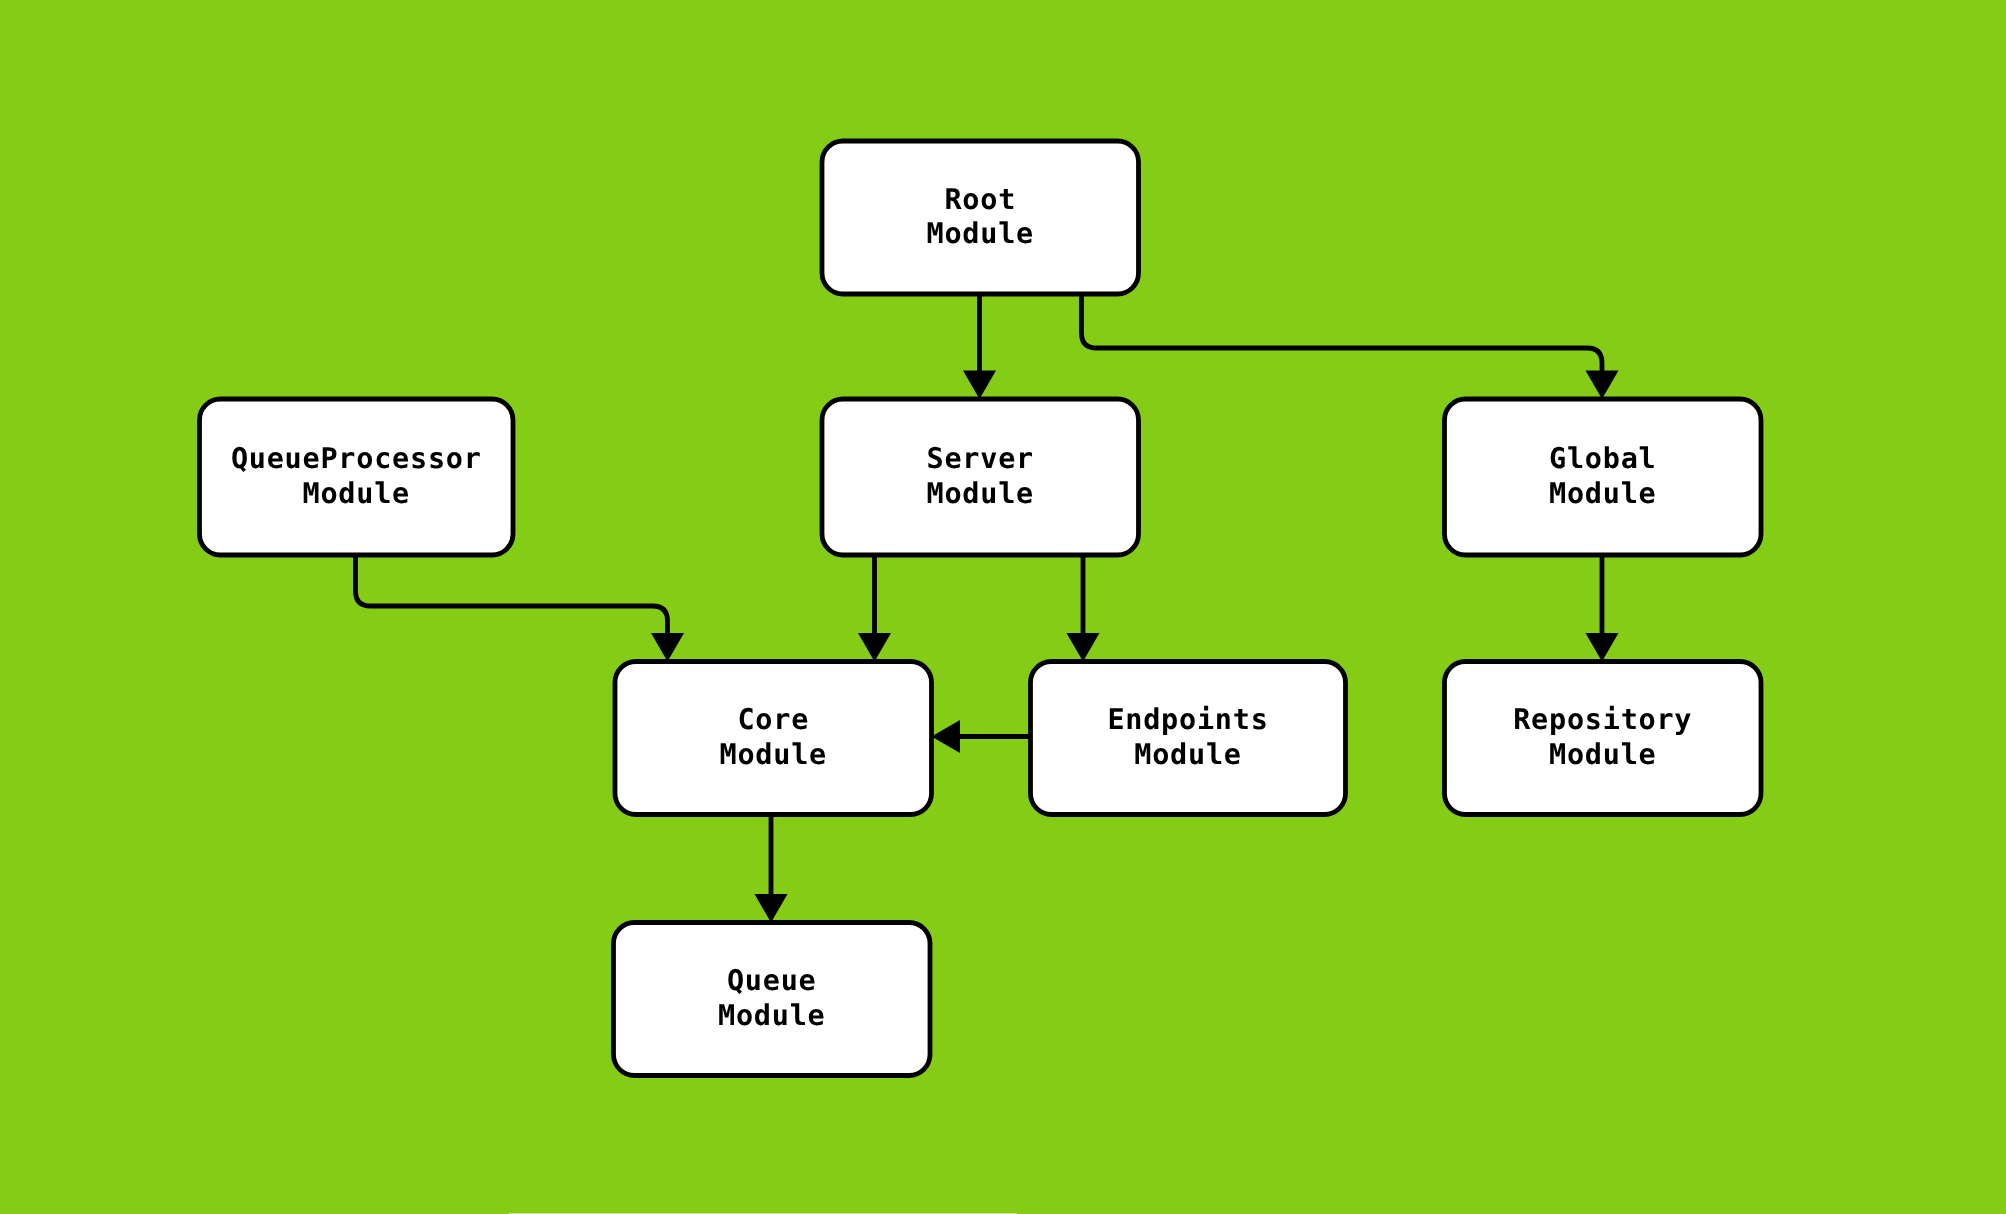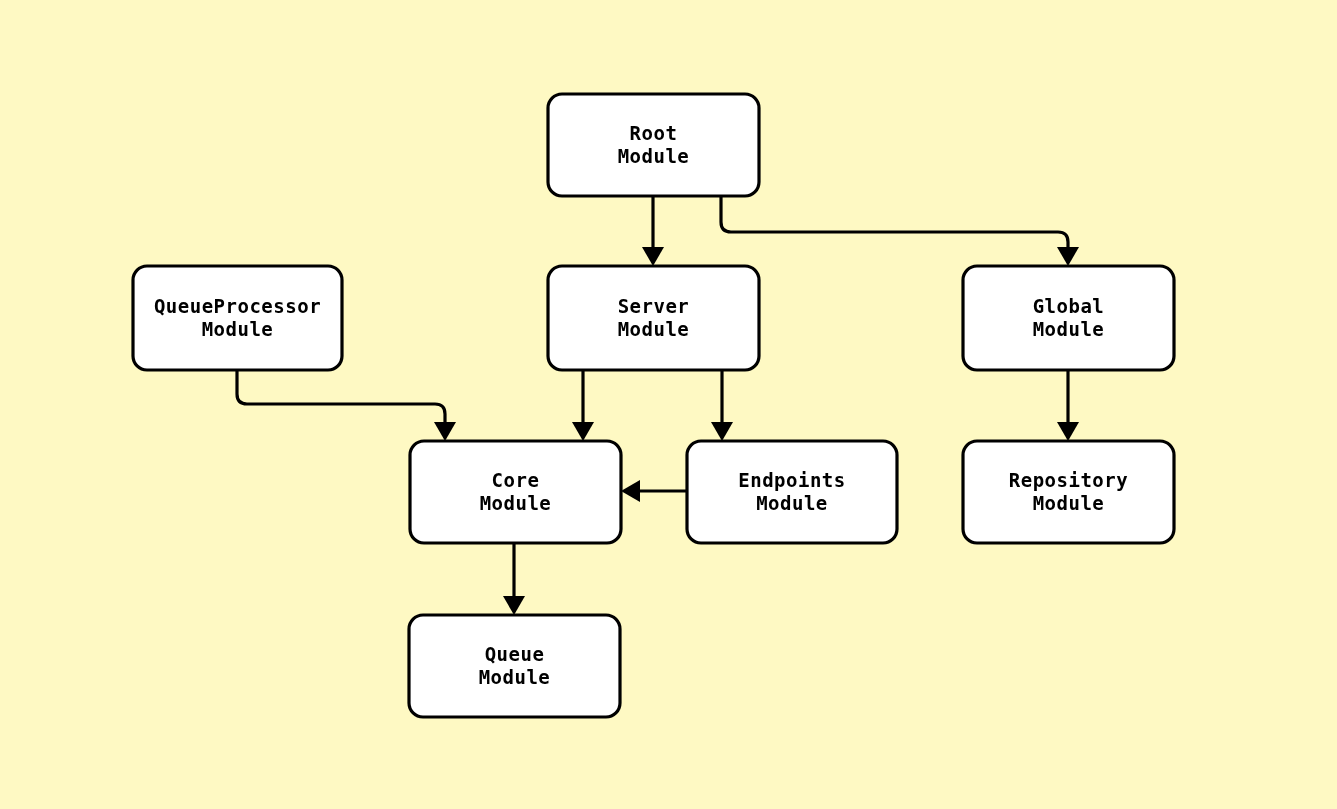--- a/index.html
+++ b/index.html
@@ -11,21 +11,21 @@
   body {
     width: 1337px;
     height: 809px;
     font-family: "DejaVu Sans Mono", "Liberation Mono", monospace;
     overflow: hidden;
   }
   #diagram-canvas {
     position: relative;
     width: 1337px;
     height: 809px;
-    background: #fef9c3;
+    background: #84cc16;
   }
   svg.diagram-svg {
     position: absolute;
     top: 0;
     left: 0;
     width: 1337px;
     height: 809px;
     display: block;
   }
   .node-rect {

